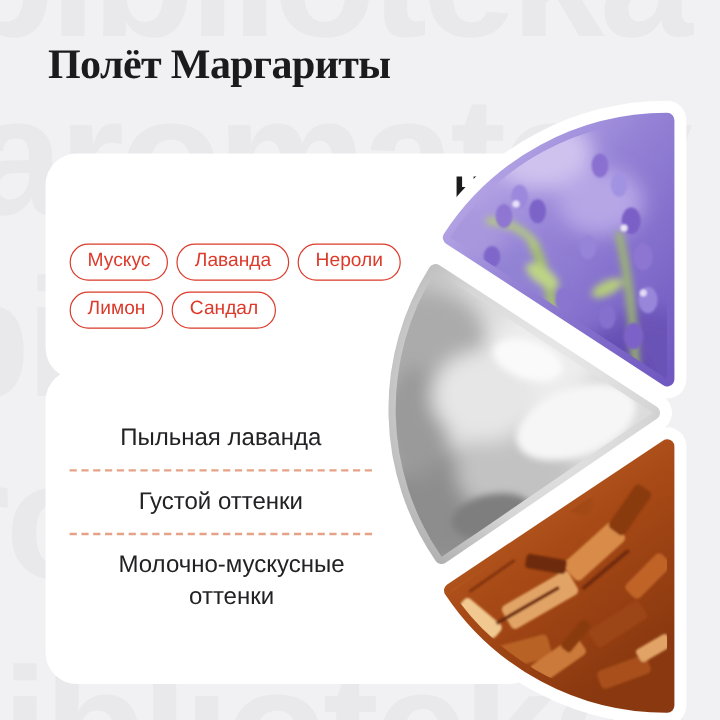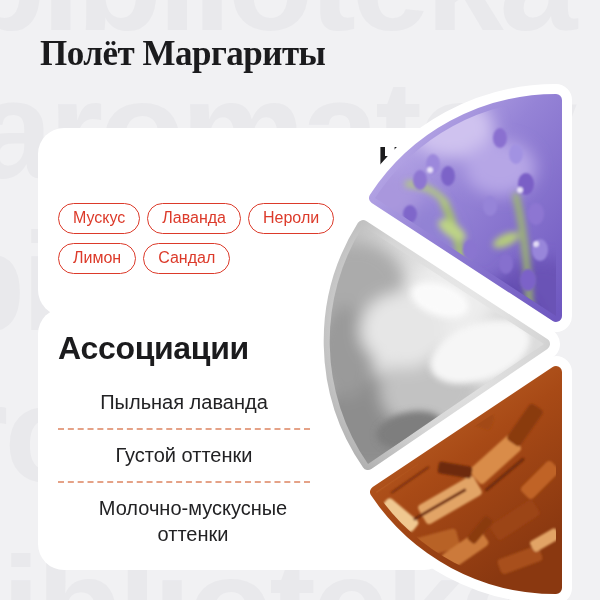--- a/index.html
+++ b/index.html
@@ -68,21 +68,20 @@
   <div class="tags">
     <span class="tag">Мускус</span>
     <span class="tag">Лаванда</span>
     <span class="tag">Нероли</span>
     <span class="tag">Лимон</span>
     <span class="tag">Сандал</span>
   </div>
 </section>
 
 <section class="card card-assoc">
-  <h2>Ассоциации</h2>
   <ul class="assoc-list">
     <li>Пыльная лаванда</li>
     <li>Густой оттенки</li>
     <li>Молочно-мускусные оттенки</li>
   </ul>
 </section>
 
 <svg class="pie" width="600" height="600" viewBox="0 0 600 600">
   <defs>
     <linearGradient id="lavG" x1="0" y1="0" x2="1" y2="1">

